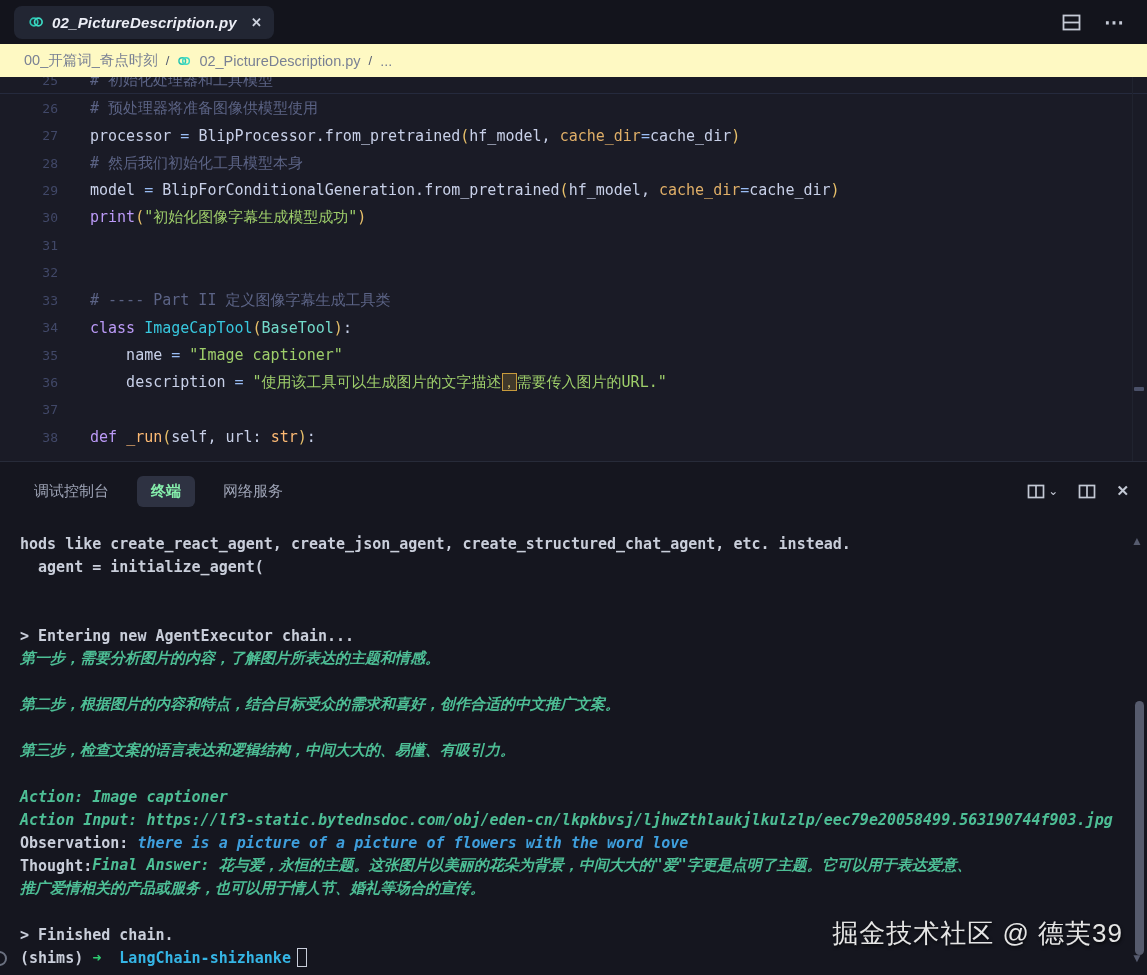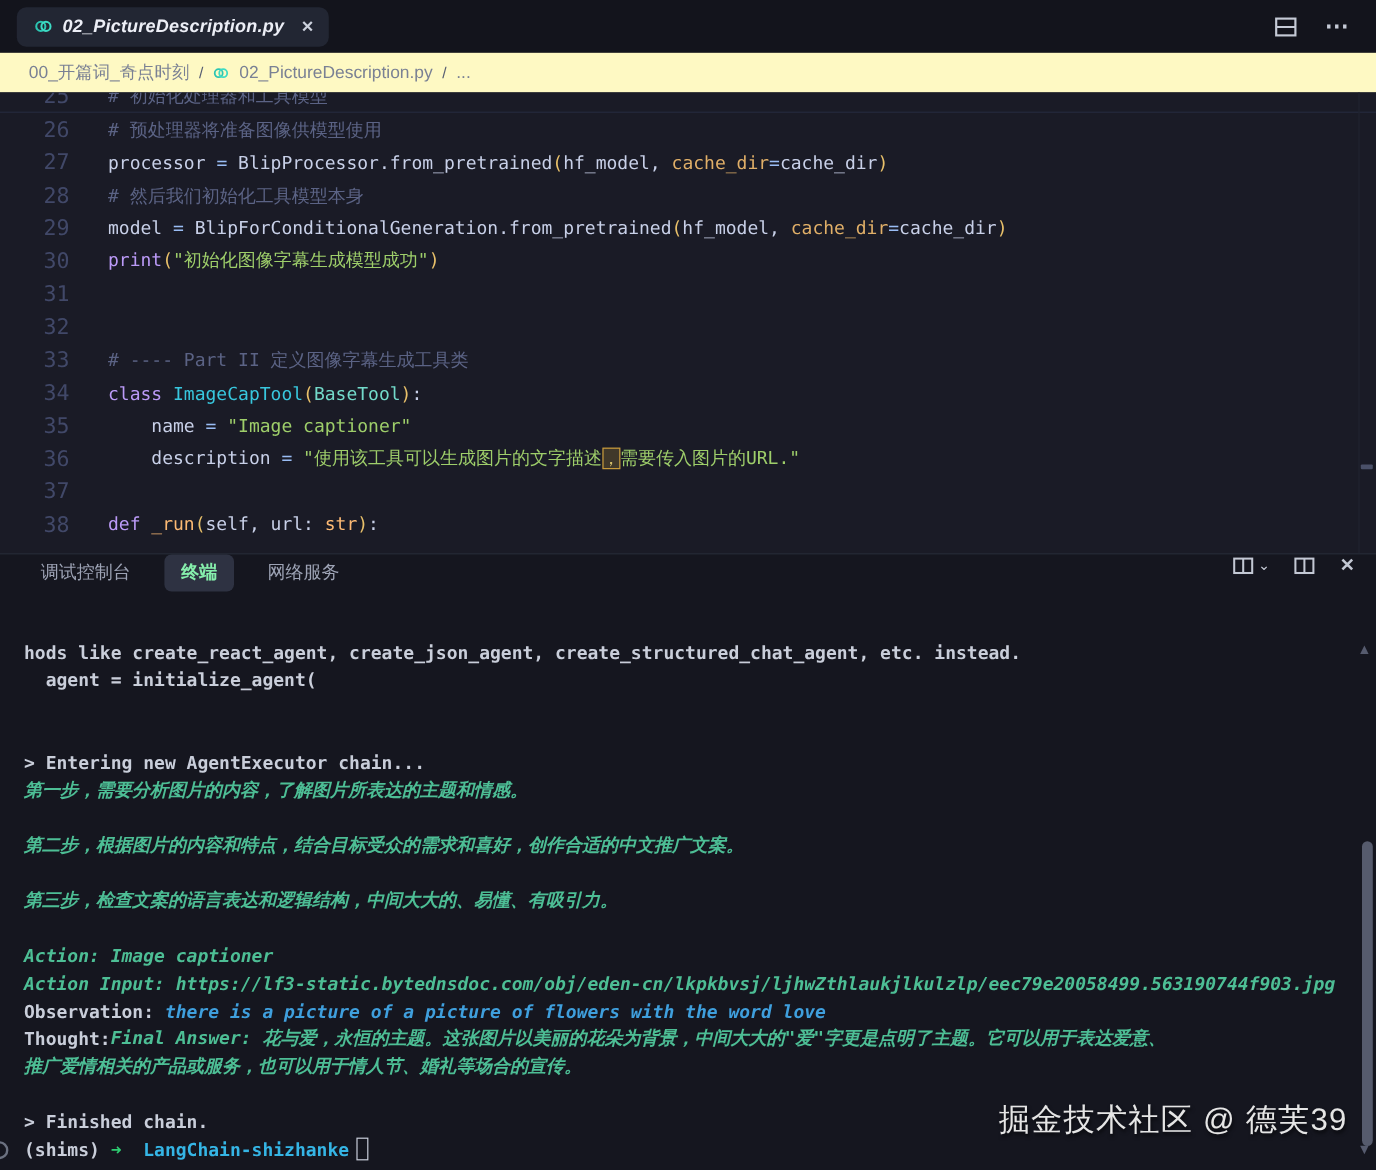--- a/index.html
+++ b/index.html
@@ -44,21 +44,21 @@
   }
   #code-lines { margin-top:-10px; }
   .code-line {
     height:27.45px; display:flex; align-items:center;
     font-family:"DejaVu Sans Mono", monospace; font-size:15px;
     white-space:pre;
   }
   .code-line.partial { border-bottom:1px solid #252a3d; }
   .ln {
     display:inline-block; width:58px; min-width:58px; text-align:right;
-    padding-right:0; color:#414868; font-size:18px;
+    padding-right:0; color:#414868; font-size:13px;
   }
   .code { padding-left:32px; white-space:pre; }
   .c-comment { color:#5b6385; }
   .c-keyword { color:#bb9af7; }
   .c-class   { color:#38c7de; }
   .c-type    { color:#73daca; }
   .c-func    { color:#fdba74; }
   .c-string  { color:#9ece6a; }
   .c-paren   { color:#e8c06a; }
   .c-kwarg   { color:#e0af68; }
@@ -75,21 +75,21 @@
   .editor-scroll .mark {
     position:absolute; right:3px; top:310px; width:10px; height:4px;
     background:#4a5068; border-radius:1px;
   }
   
   .panel {
     position:absolute; left:0; top:461px; width:1147px; height:514px;
     background:#15161f; border-top:1px solid #272b39;
   }
   .panel-header {
-    height:58px; display:flex; align-items:flex-start; justify-content:space-between;
+    height:58px; display:flex; align-items:center; justify-content:space-between;
     padding:0 18px 0 20px;
   }
   .panel-tabs { display:flex; align-items:center; gap:14px; }
   .panel-tab {
     color:#9da3b5; font-size:15px; padding:6px 14px; cursor:pointer;
     border-radius:6px; font-weight:500;
   }
   .panel-tab.active { background:#2e3242; color:#86efac; font-weight:bold; }
   .panel-actions { display:flex; align-items:center; gap:20px; }
   .chev { font-size:12px; color:#c3c8d4; margin-left:3px; }

